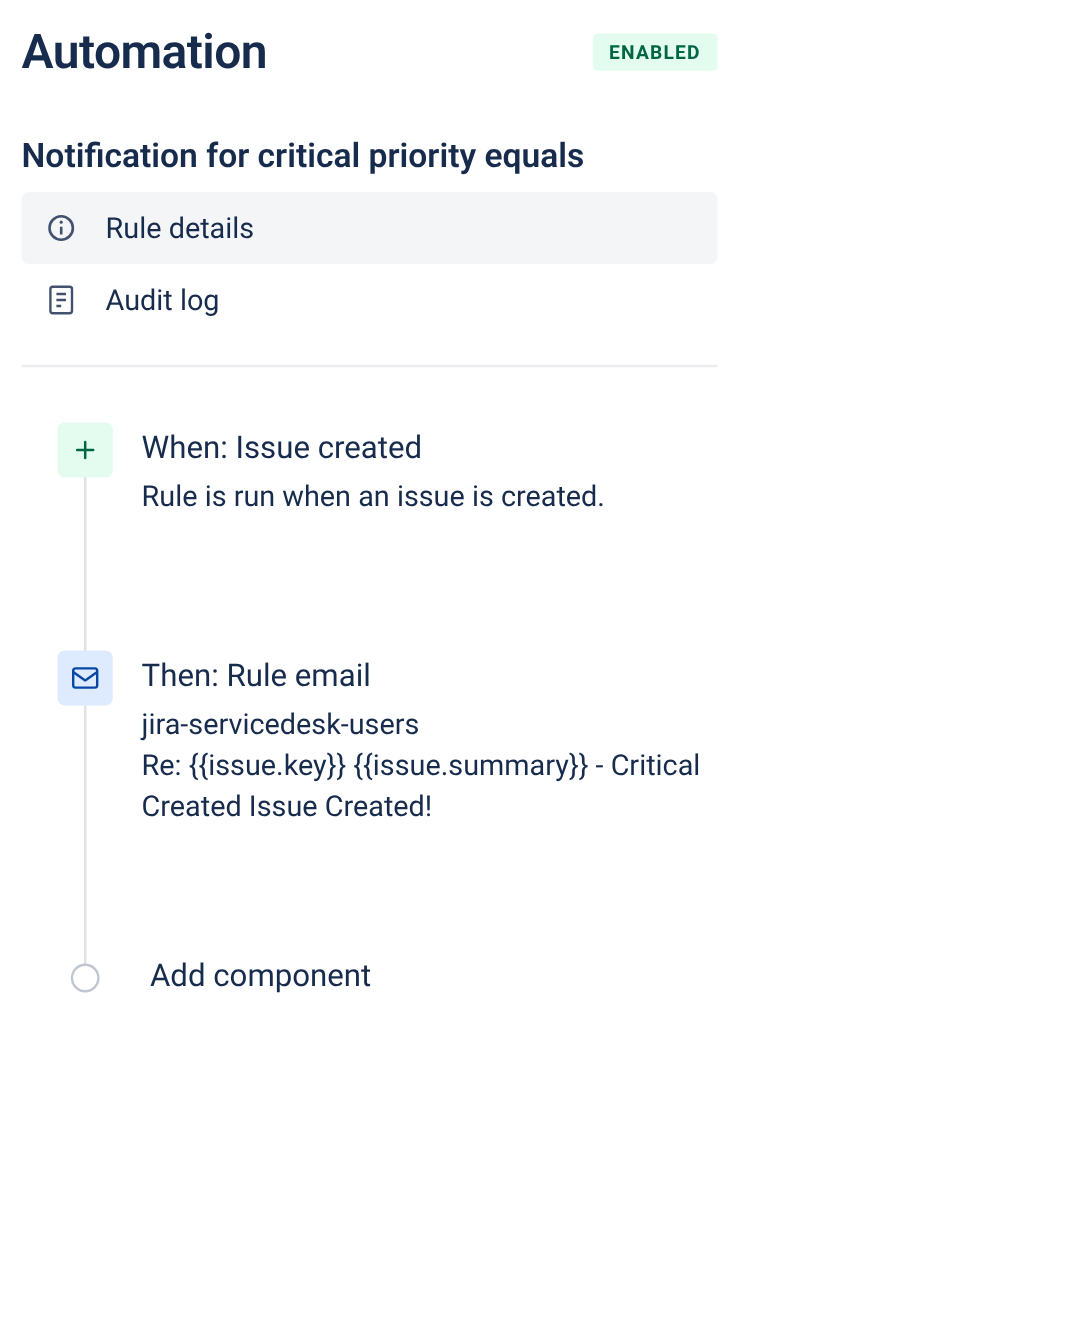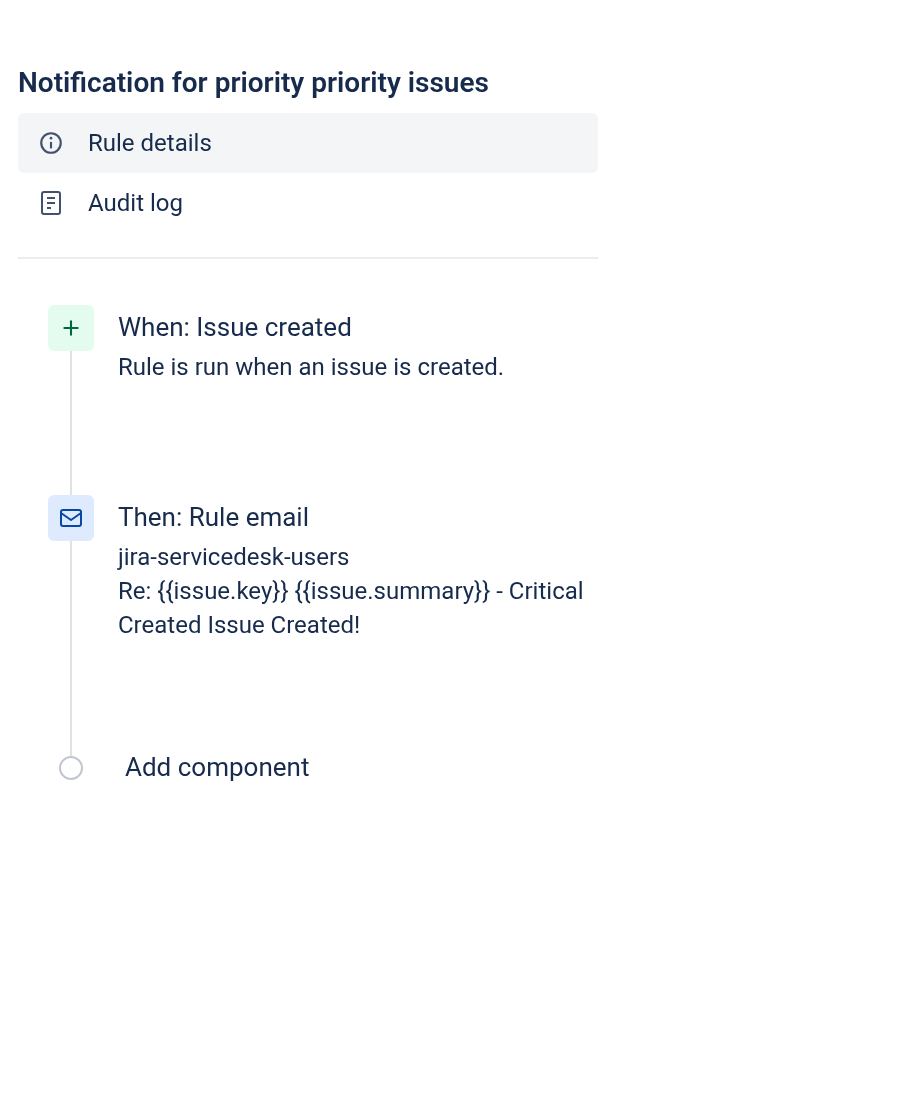--- a/index.html
+++ b/index.html
@@ -150,22 +150,26 @@
     color: #172B4D;
     margin-left: 18px;
   }
   svg { display: block; }
 </style>
 </head>
 <body>
 
 <div class="page">
 
-
-  <h2 class="rule-name">Notification for priority priority issues</h2>
+  <div class="header-row">
+    <h1 class="page-title">Automation</h1>
+    <span class="status-badge">ENABLED</span>
+  </div>
+
+  <h2 class="rule-name">Notification for critical priority equals</h2>
 
   <div class="side-panel">
     <div class="panel-item active">
       <span class="panel-icon">
         <svg width="26" height="26" viewBox="0 0 24 24" fill="none" stroke="#42526E" stroke-width="2">
           <circle cx="12" cy="12" r="9"></circle>
           <line x1="12" y1="11" x2="12" y2="17"></line>
           <circle cx="12" cy="7.5" r="1.2" fill="#42526E" stroke="none"></circle>
         </svg>
       </span>

